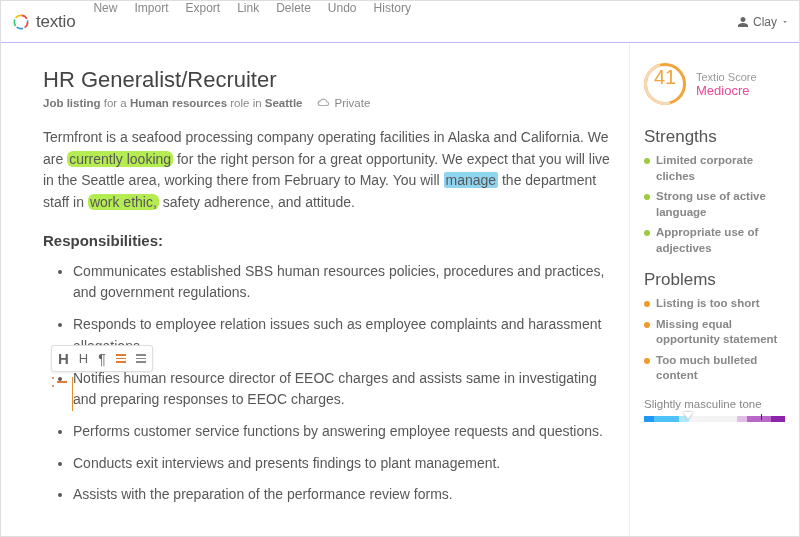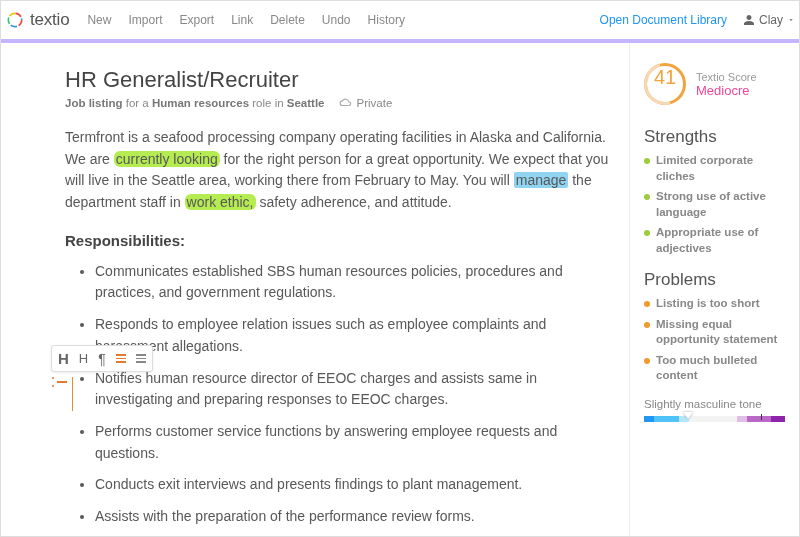--- a/index.html
+++ b/index.html
@@ -8,23 +8,22 @@
     color: #333;
     background: #fff;
     width: 800px;
     height: 537px;
     overflow: hidden;
     border: 1px solid #ddd;
   }
   .topbar {
     height: 42px;
     display: flex;
-    align-items: center;
-    padding: 0 4px;
-    border-bottom: 4px solid #c4b5fd;
+    padding: 0 10px;
+    border-bottom: 1px solid #c4b5fd;
     font-size: 12px;
     color: #888;
   }
   .brand {
     display: flex;
     align-items: center;
     margin-right: 18px;
   }
   .brand svg { margin-right: 5px; }
   .brand-name {
@@ -43,21 +42,21 @@
   }
   .library-link { color: #2196f3; cursor: pointer; font-size: 12px; }
   .user { display: flex; align-items: center; gap: 4px; cursor: pointer; color: #666; font-size: 12px; }
 
   .page {
     display: flex;
     height: calc(100% - 42px);
   }
   .editor-col {
     flex: 1;
-    padding: 24px 8px 24px 64px;
+    padding: 24px 8px 24px 42px;
     position: relative;
     overflow: hidden;
   }
   .title {
     font-size: 22px;
     font-weight: 400;
     color: #444;
     margin-bottom: 4px;
   }
   .subtitle {
@@ -191,21 +190,20 @@
   <div class="menu">
     <span>New</span>
     <span>Import</span>
     <span>Export</span>
     <span>Link</span>
     <span>Delete</span>
     <span>Undo</span>
     <span>History</span>
   </div>
   <div class="topbar-right">
-    <span class="library-link">Open Document Library</span>
     <div class="user">
       <svg width="12" height="12" viewBox="0 0 24 24" fill="#666">
           <path d="M12 12c2.7 0 5-2.3 5-5s-2.3-5-5-5-5 2.3-5 5 2.3 5 5 5zm0 2c-3.3 0-10 1.7-10 5v3h20v-3c0-3.3-6.7-5-10-5z"></path>
         </svg>
       <span>Clay</span>
       <svg width="8" height="8" viewBox="0 0 24 24" fill="#666">
           <path d="M7 10l5 5 5-5z"></path>
         </svg>
     </div>
   </div>

